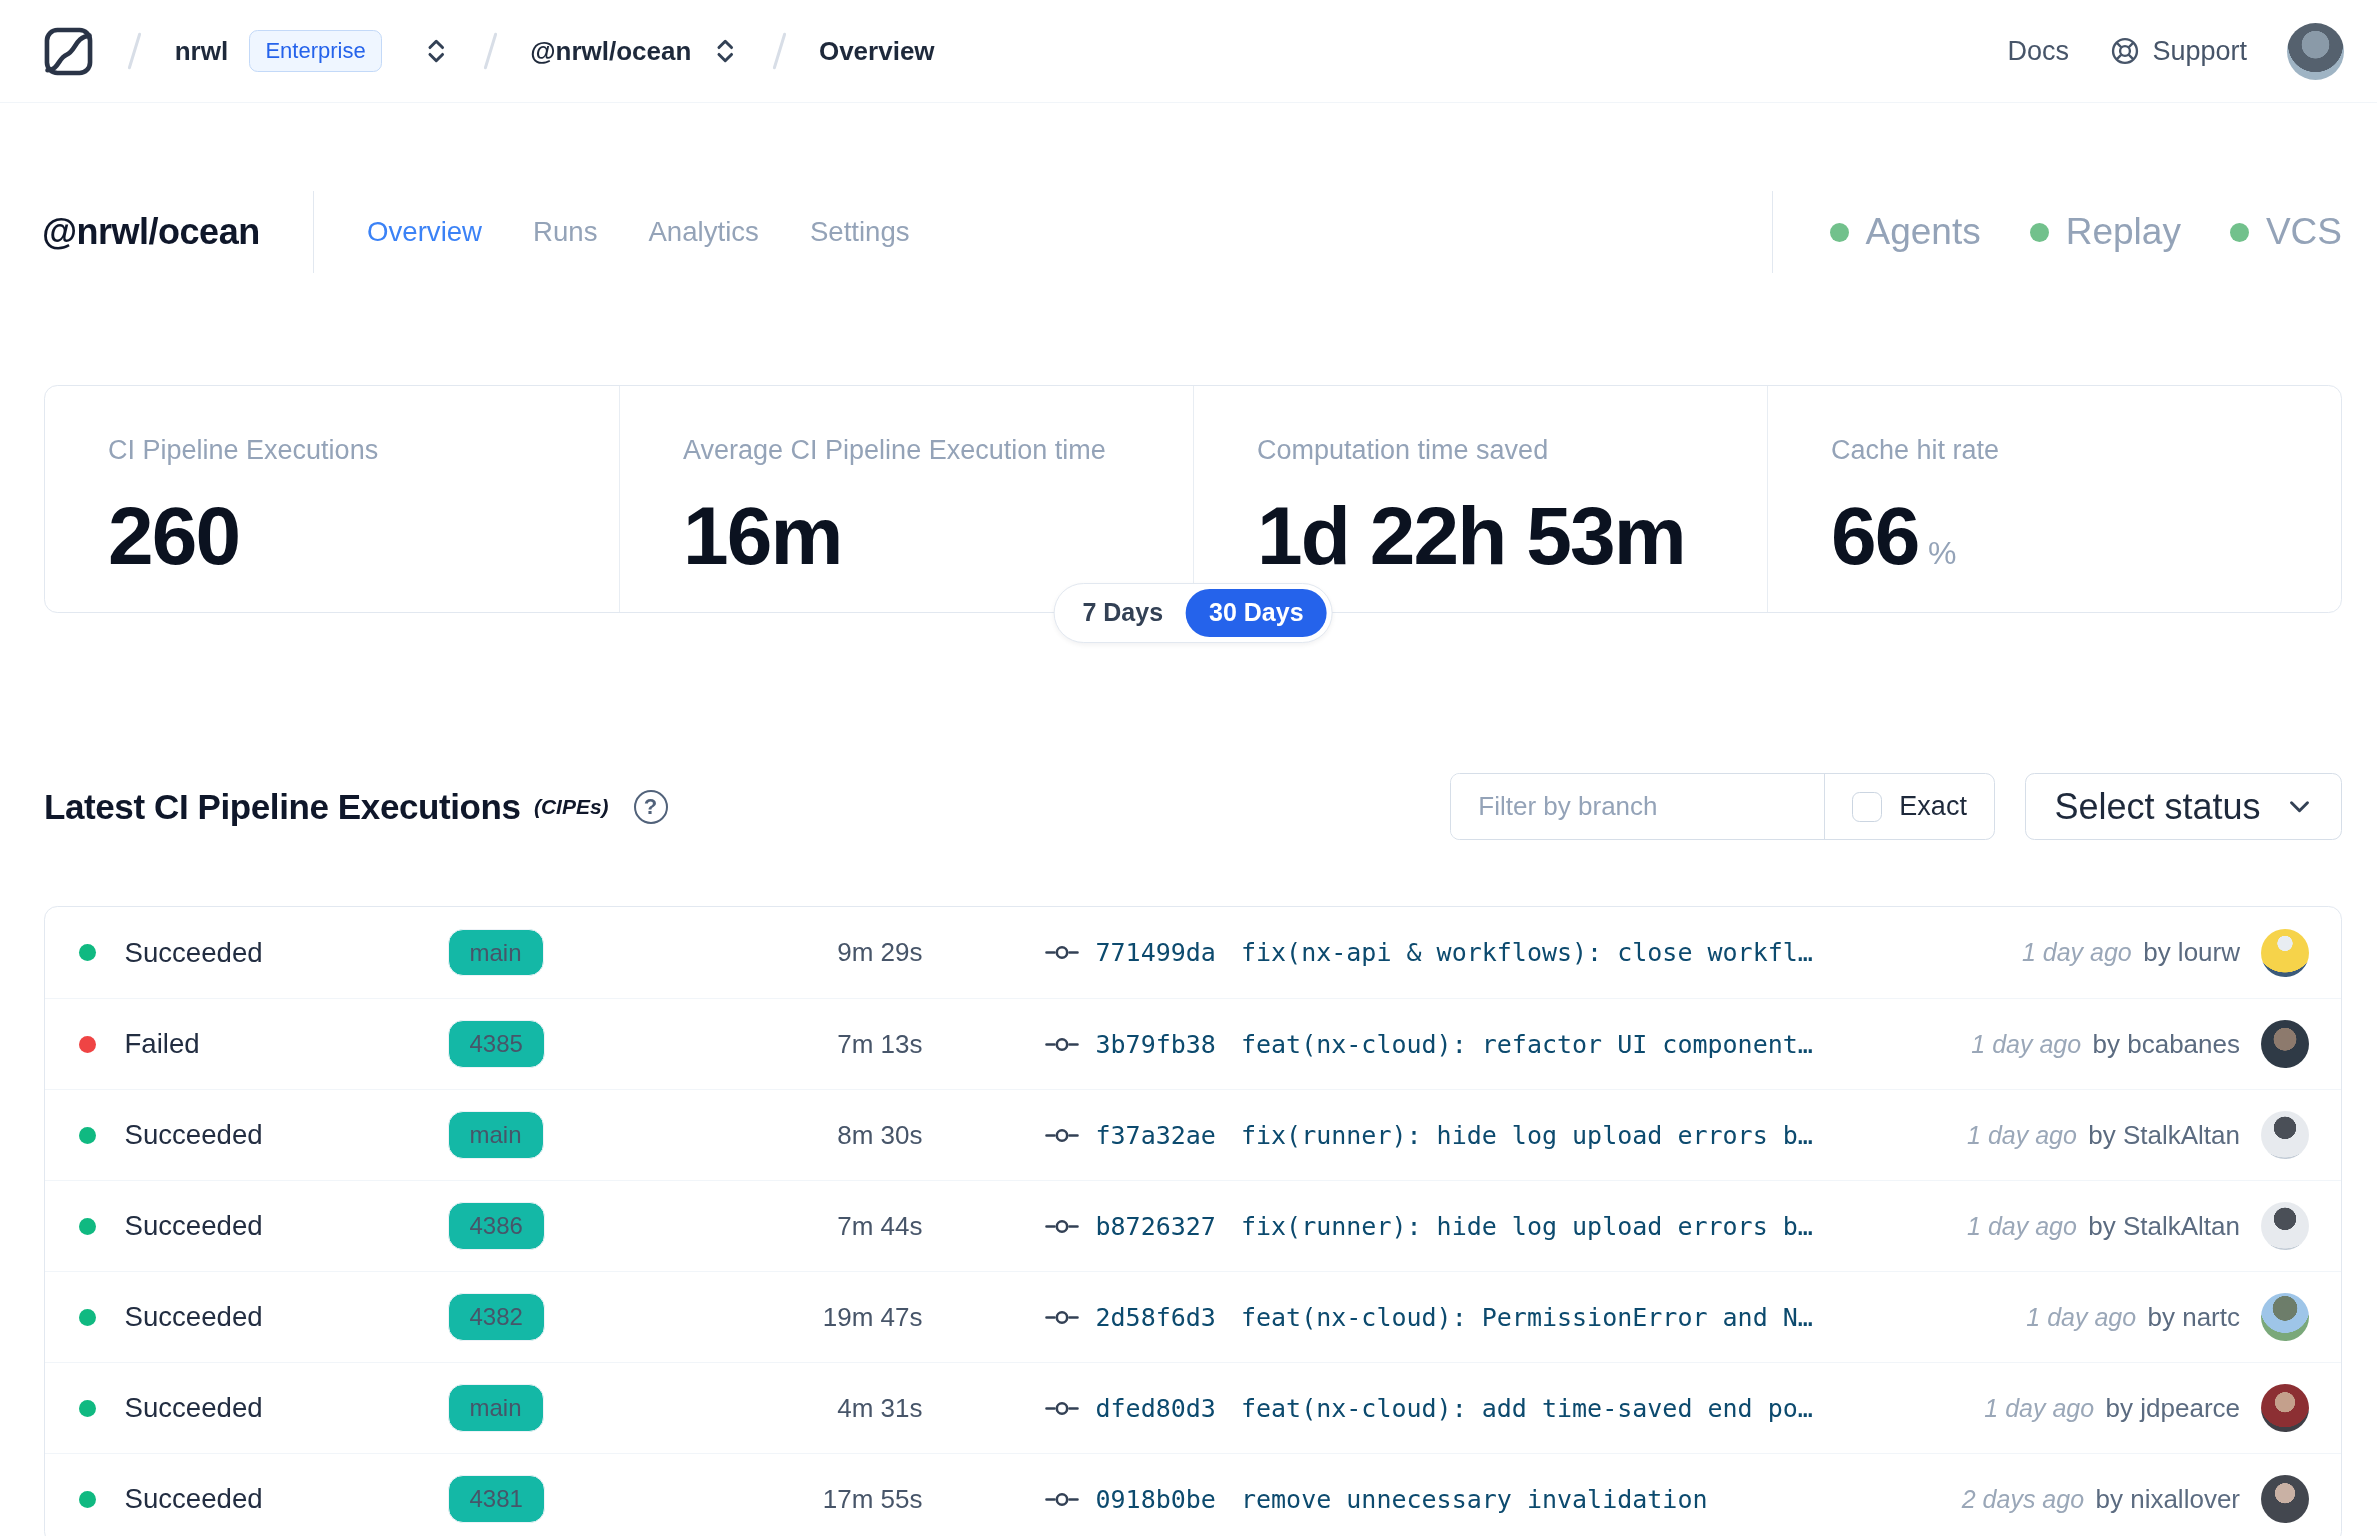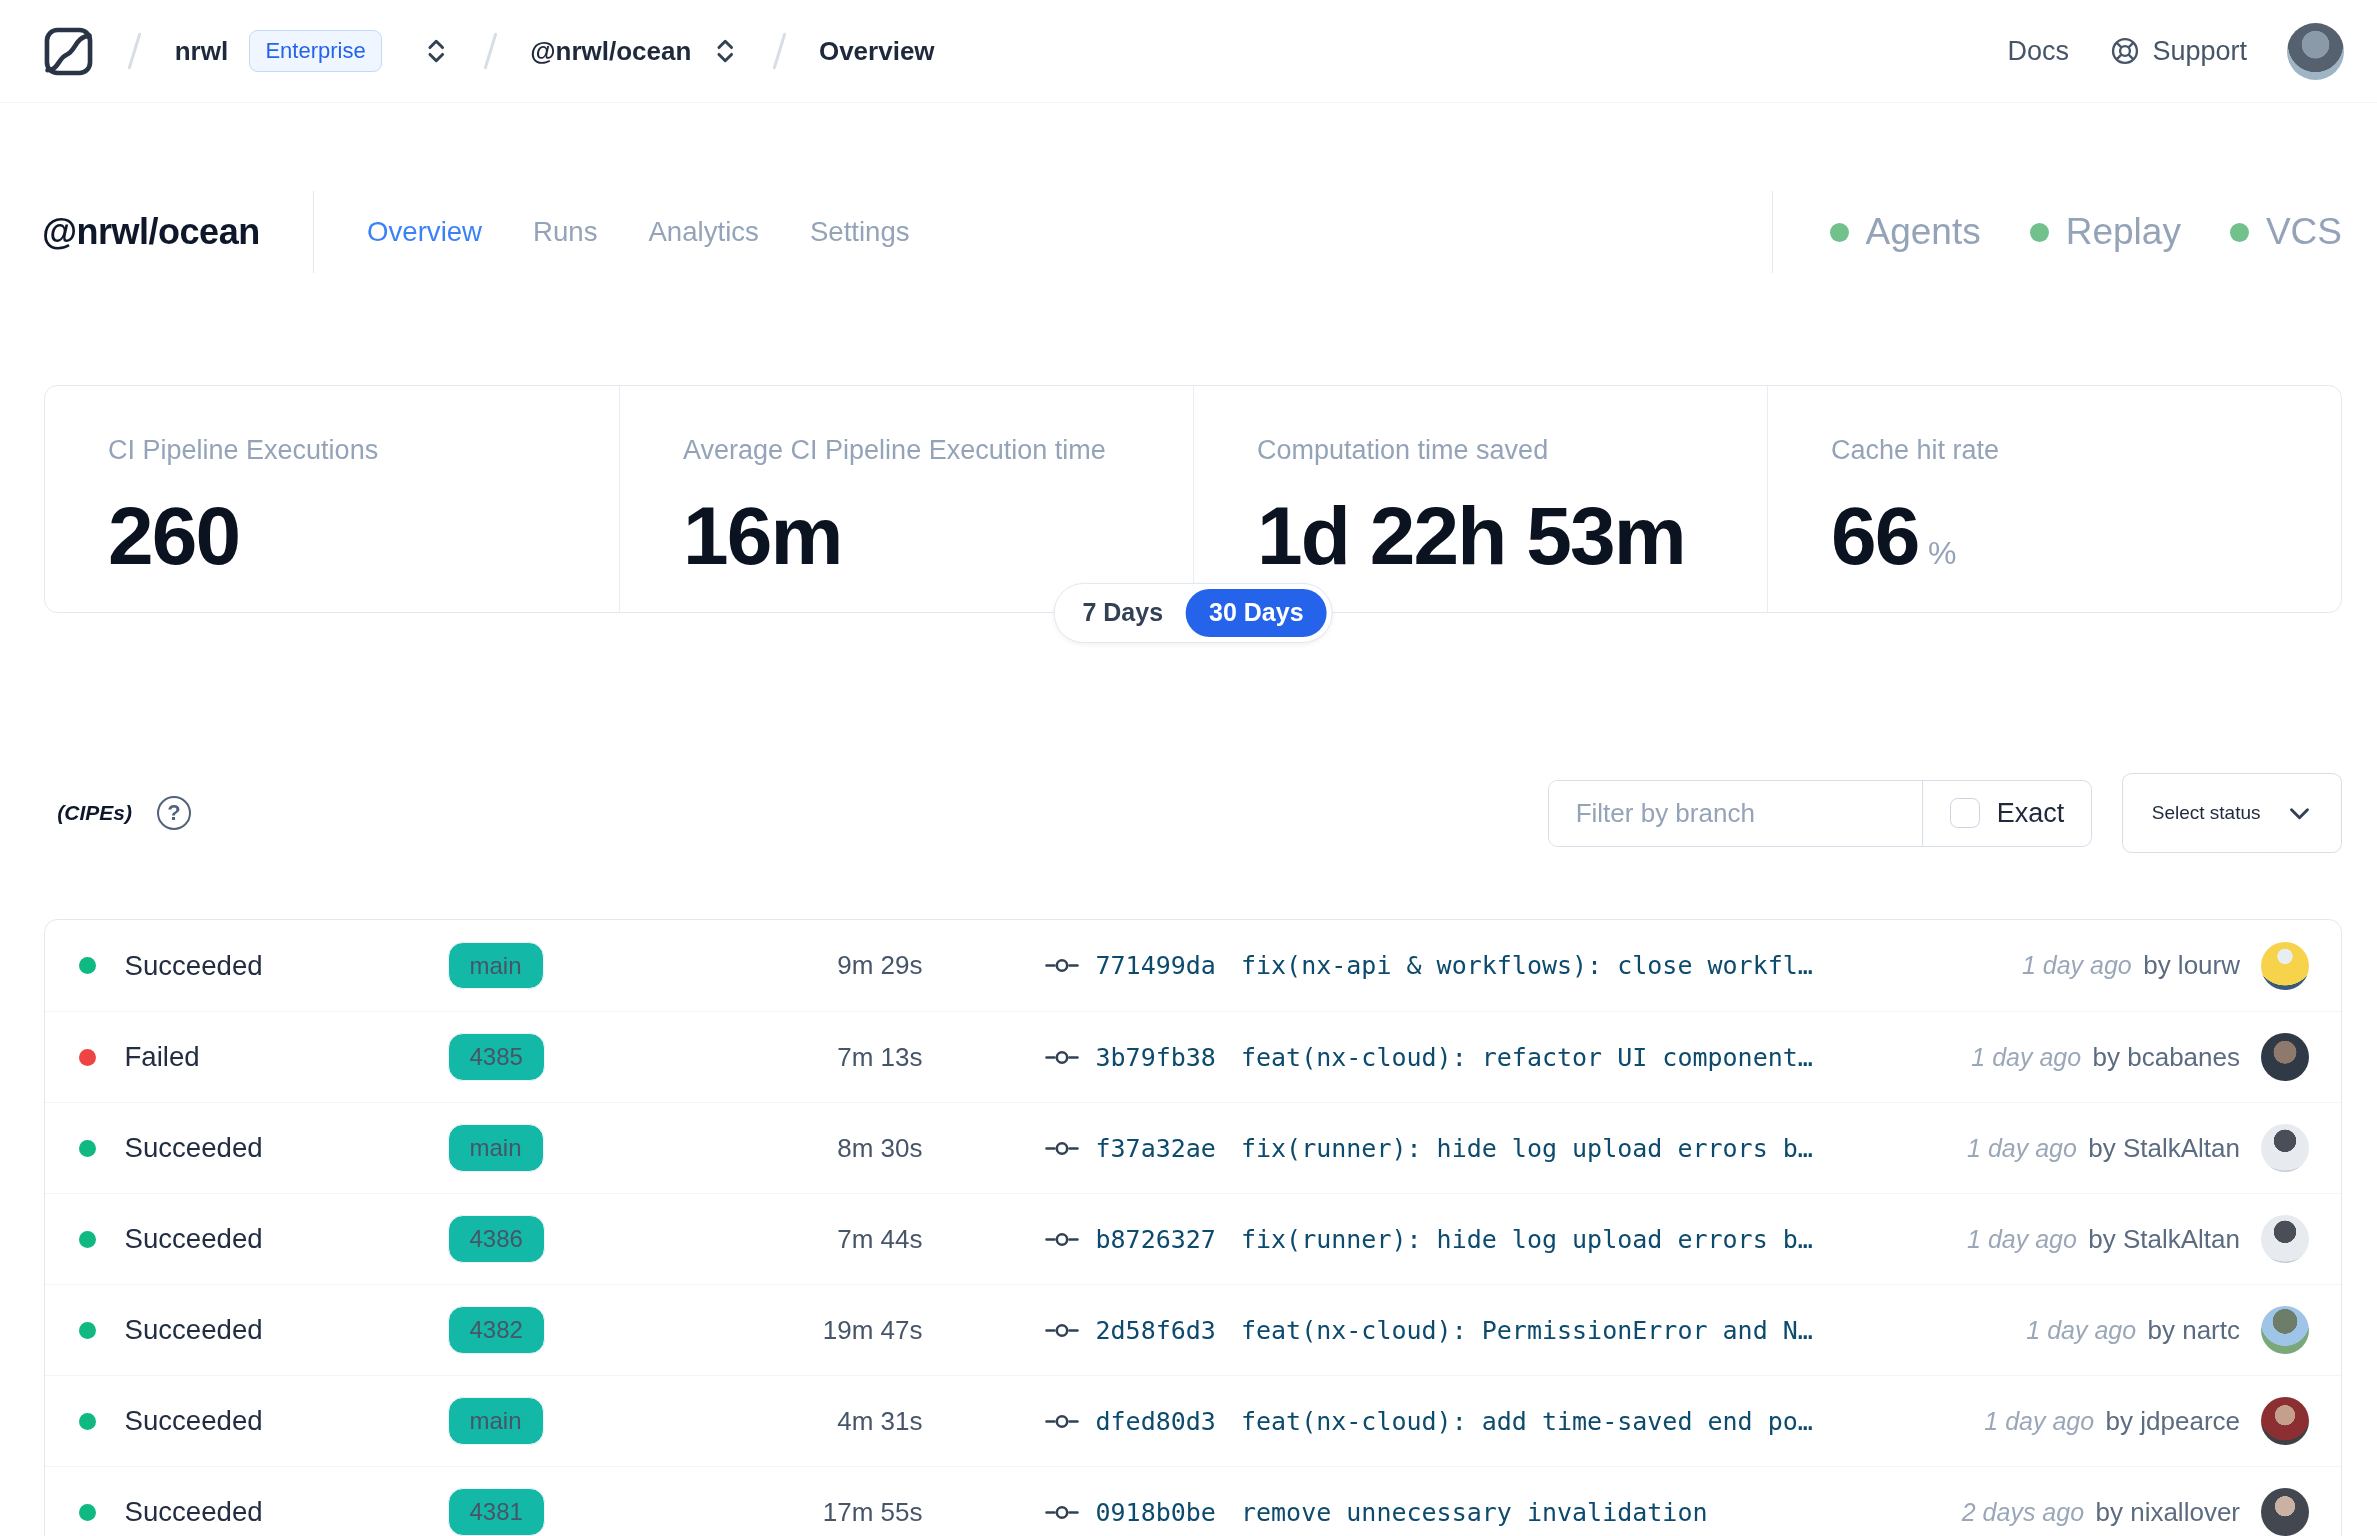--- a/index.html
+++ b/index.html
@@ -59,21 +59,21 @@
   .filters { margin-left:auto; display:flex; align-items:center; gap:30px; }
   .filter-group { display:flex; align-items:stretch; border:1.4px solid #d6dee8; border-radius:9.5px;
                   overflow:hidden; height:67px; background:#fff; }
   .filter-input { border:none; outline:none; font-size:26px; color:#1e293b; padding:0 27px; width:373px;
                   font-family:"Liberation Sans", sans-serif; }
   .filter-input::placeholder { color:#94a3b8; }
   .exact-wrap { display:flex; align-items:center; gap:17px; padding:0 27px; border-left:1.4px solid #d6dee8; cursor:pointer; }
   .checkbox { width:30px; height:30px; border:1.4px solid #cbd5e1; border-radius:7.6px; background:#fff; }
   .exact-label { font-size:27px; color:#1e293b; }
   .status-select { display:flex; align-items:center; gap:25px; border:1.4px solid #d6dee8; border-radius:9.5px;
-                   height:80px; padding:0 28.5px; font-size:19px; font-weight:500; color:#1e293b;
+                   height:67px; padding:0 28.5px; font-size:36px; font-weight:500; color:#1e293b;
                    background:#fff; cursor:pointer; }
 
   
   .table { margin:66px 36px 0 44px; border:1.4px solid #e2e8f0; border-radius:13.3px; background:#fff; overflow:hidden; }
   .row { display:flex; align-items:center; height:91px; padding:0 32px 0 34px; cursor:pointer; }
   .row + .row { border-top:1.4px solid #f1f5f9; }
   .dot { width:17px; height:17px; border-radius:50%; background:#10b981; flex:none; margin-right:28.5px; }
   .row[data-status="Failed"] .dot { background:#ef4444; }
   .status-txt { width:323px; font-size:27.6px; color:#222d41; flex:none; }
   .branch-col { width:266px; flex:none; }
@@ -191,20 +191,21 @@
         <div class="stat-value"><span>66</span><span class="stat-suffix">%</span></div>
       </div>
     </div>
     <div class="range-toggle">
       <span class="range-opt">7 Days</span>
       <span class="range-opt selected">30 Days</span>
     </div>
   </div>
 
   <div class="cipe-head">
+    <span class="cipe-title">Latest CI Pipeline Executions</span>
     <span class="cipe-suffix">(CIPEs)</span>
     <span class="help">?</span>
     <div class="filters">
       <div class="filter-group">
         <input class="filter-input" type="text" placeholder="Filter by branch" style="">
         <span class="exact-wrap">
           <span class="checkbox"></span>
           <span class="exact-label">Exact</span>
         </span>
       </div>

